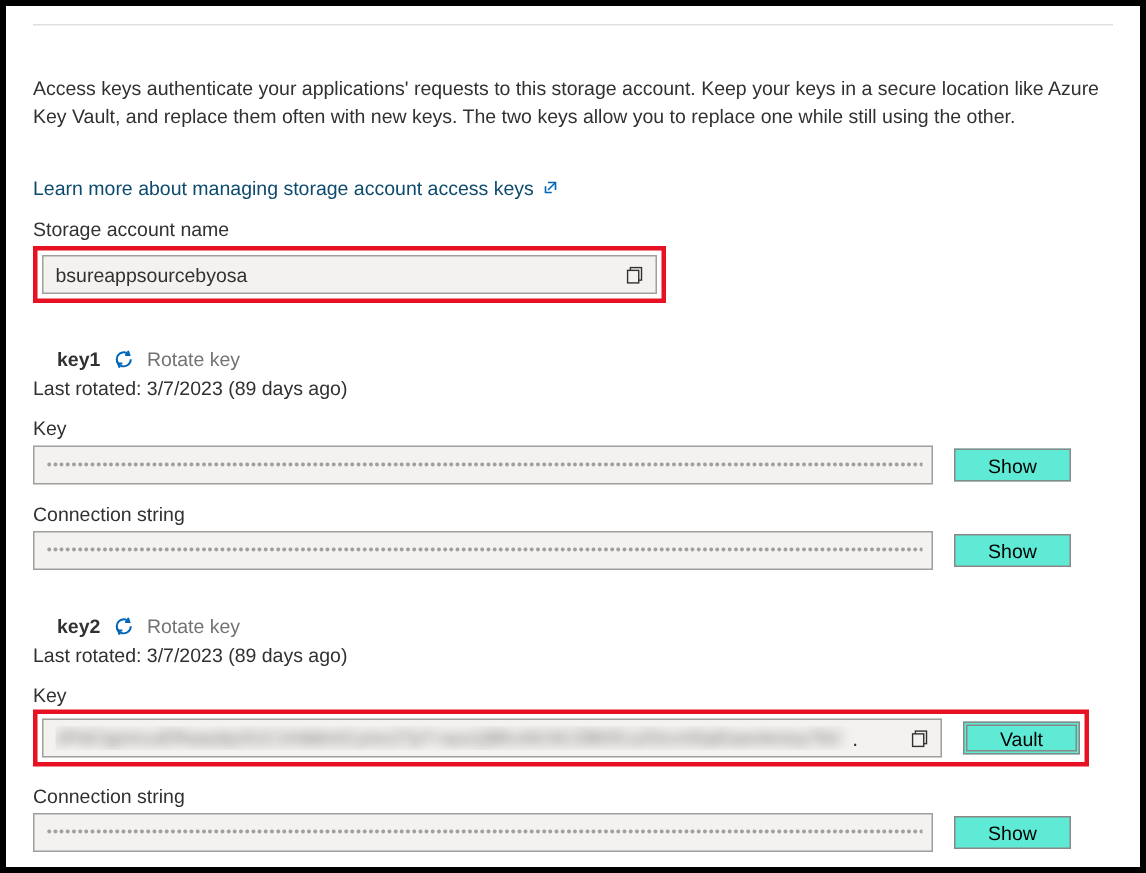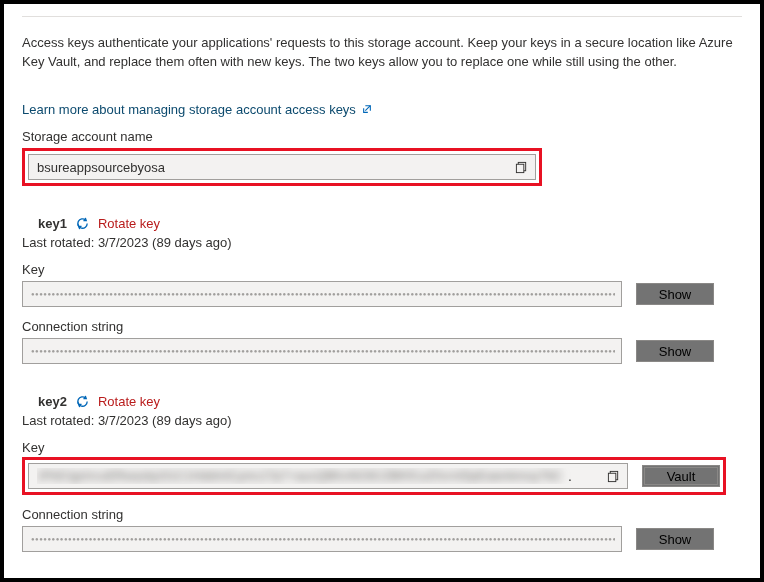--- a/index.html
+++ b/index.html
@@ -16,41 +16,41 @@
       overflow: hidden;
     }
     .top-divider {
       position: absolute;
       top: 12px;
       left: 18px;
       right: 18px;
       height: 1px;
       background: #e1dfdd;
     }
-    .intro { margin-top: 10px; line-height: 1.45; color: #323130; }
+    .intro { margin-top: 26px; line-height: 1.45; color: #323130; }
     .intro p { margin-bottom: 10px; }
     a.ext-link { color: #0c4a6e; text-decoration: none; }
     .ext-icon { font-size: 11px; margin-left: 2px; }
 
     .label { font-size: 13px; color: #323130; margin-top: 2px; margin-bottom: 4px; }
 
     .account-name-wrap {
       border: 3px solid #e81123;
       padding: 3px;
       display: inline-block;
     }
     .readonly-field {
       display: flex;
       align-items: center;
       justify-content: space-between;
       background: #f3f2f1;
       border: 1px solid #a19f9d;
       height: 26px;
       padding: 0 6px 0 8px;
-      width: 508px;
+      width: 410px;
       font-size: 13px;
     }
     .readonly-field.wide { width: 600px; }
     .readonly-field .val {
       flex: 1;
       overflow: hidden;
       white-space: nowrap;
       text-overflow: ellipsis;
     }
     .copy-icon {
@@ -71,30 +71,30 @@
 
     .key-heading-row {
       display: flex;
       align-items: flex-start;
       gap: 8px;
       margin-top: 30px;
       padding-left: 16px;
     }
     .key-heading { font-weight: 600; font-size: 13px; }
     .rotate-icon { color: #0067b8; display: inline-flex; }
-    .rotate-text { color: #b91c1c; font-size: 13px; }
+    .rotate-text { color: #737373; font-size: 13px; }
 
     .last-rotated { margin-top: 4px; font-size: 13px; }
 
     .field-row { display: flex; align-items: center; gap: 14px; margin-top: 4px; }
 
     .show-btn {
       width: 78px;
       height: 22px;
-      background: #737373;
+      background: #5eead4;
       border: 1px solid #8a8886;
       font-size: 13px;
       cursor: pointer;
       font-family: inherit;
       display: inline-flex;
       align-items: center;
       justify-content: center;
     }
     .show-btn.hide-variant {
       border: 1px solid #8a8886;

